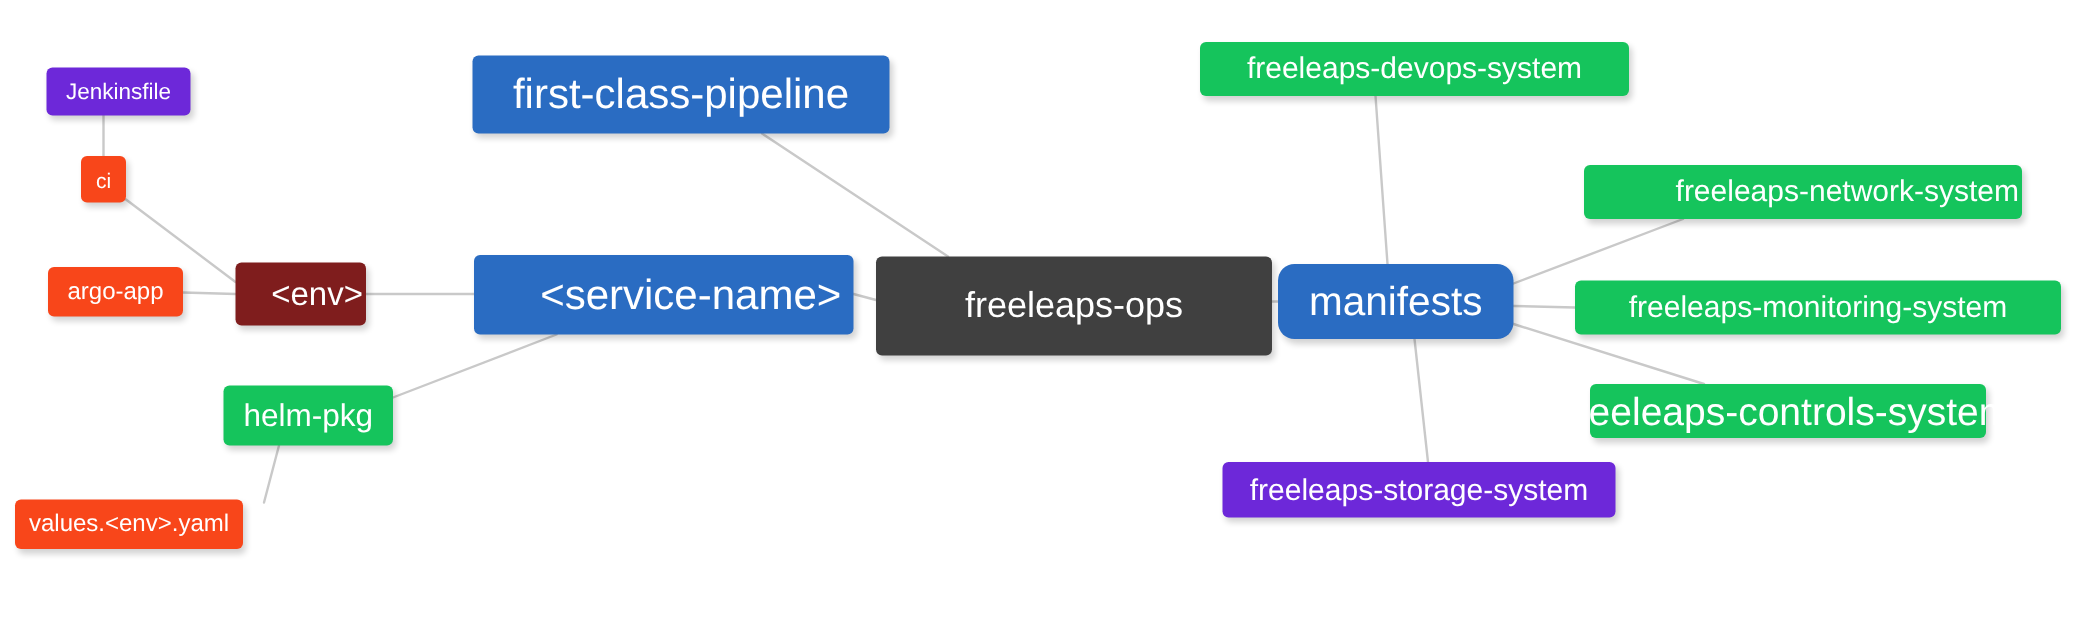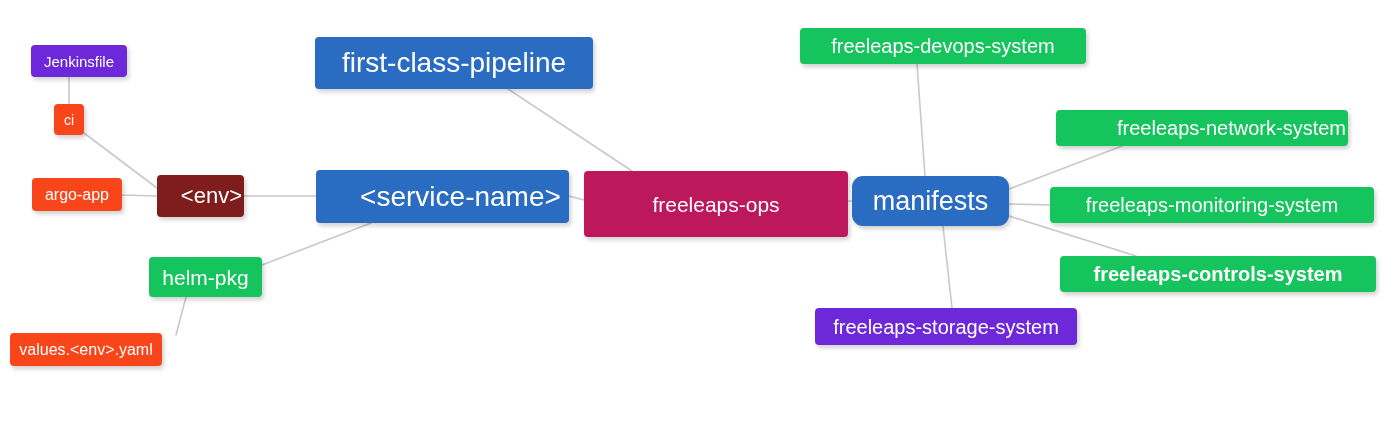--- a/index.html
+++ b/index.html
@@ -82,35 +82,35 @@
       </div>
       <div class="mm-node" style="left: 10px; top: 333px; width: 152px; height: 33px; background: rgb(248, 70, 26); font-size: 16px;">
         <span class="mm-node-label">values.&lt;env&gt;.yaml</span>
       </div>
       <div class="mm-node" style="left: 316px; top: 170px; width: 253px; height: 53px; background: rgb(42, 108, 194); font-size: 28px; padding-left: 36px;">
         <span class="mm-node-label">&lt;service-name&gt;</span>
       </div>
       <div class="mm-node" style="left: 315px; top: 37px; width: 278px; height: 52px; background: rgb(42, 108, 194); font-size: 28px;">
         <span class="mm-node-label">first-class-pipeline</span>
       </div>
-      <div class="mm-node" style="left: 584px; top: 171px; width: 264px; height: 66px; background: #be185d; font-size: 21px;">
+      <div class="mm-node" style="left: 584px; top: 171px; width: 264px; height: 66px; background: #404040; font-size: 24px;">
         <span class="mm-node-label">freeleaps-ops</span>
       </div>
       <div class="mm-node" style="left: 852px; top: 176px; width: 157px; height: 50px; background: rgb(42, 108, 194); font-size: 27px; border-radius: 11px;">
         <span class="mm-node-label">manifests</span>
       </div>
       <div class="mm-node" style="left: 800px; top: 28px; width: 286px; height: 36px; background: rgb(21, 196, 92); font-size: 20px;">
         <span class="mm-node-label">freeleaps-devops-system</span>
       </div>
       <div class="mm-node" style="left: 1056px; top: 110px; width: 292px; height: 36px; background: rgb(21, 196, 92); font-size: 20px; justify-content: flex-end;">
         <span class="mm-node-label">freeleaps-network-system</span>
       </div>
       <div class="mm-node" style="left: 1050px; top: 187px; width: 324px; height: 36px; background: rgb(21, 196, 92); font-size: 20px;">
         <span class="mm-node-label">freeleaps-monitoring-system</span>
       </div>
-      <div class="mm-node" style="left: 1060px; top: 256px; width: 316px; height: 36px; background: rgb(21, 196, 92); font-size: 20px; font-weight: bold;">
+      <div class="mm-node" style="left: 1060px; top: 256px; width: 264px; height: 36px; background: rgb(21, 196, 92); font-size: 26px;">
         <span class="mm-node-label">freeleaps-controls-system</span>
       </div>
       <div class="mm-node" style="left: 815px; top: 308px; width: 262px; height: 37px; background: #6d28d9; font-size: 20px;">
         <span class="mm-node-label">freeleaps-storage-system</span>
       </div>
     </div>
 </div>
 
 </body></html>

